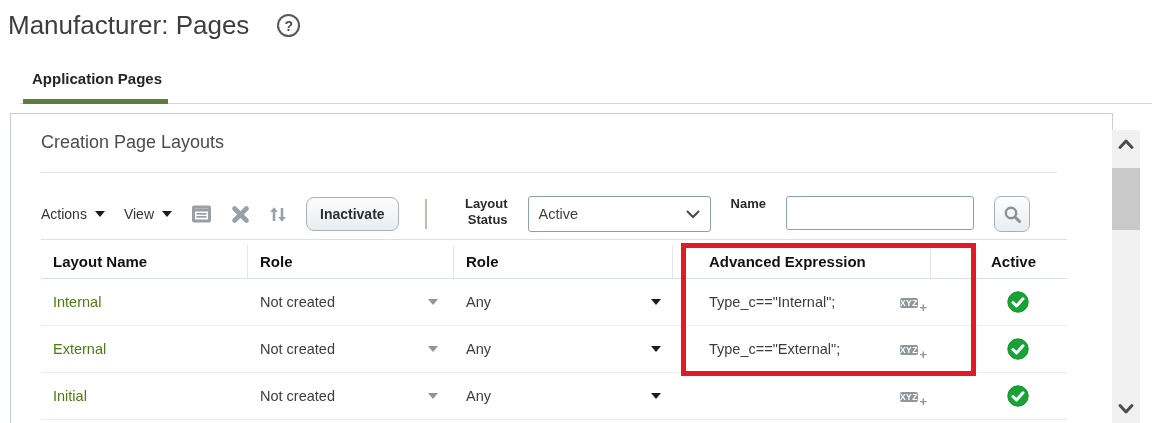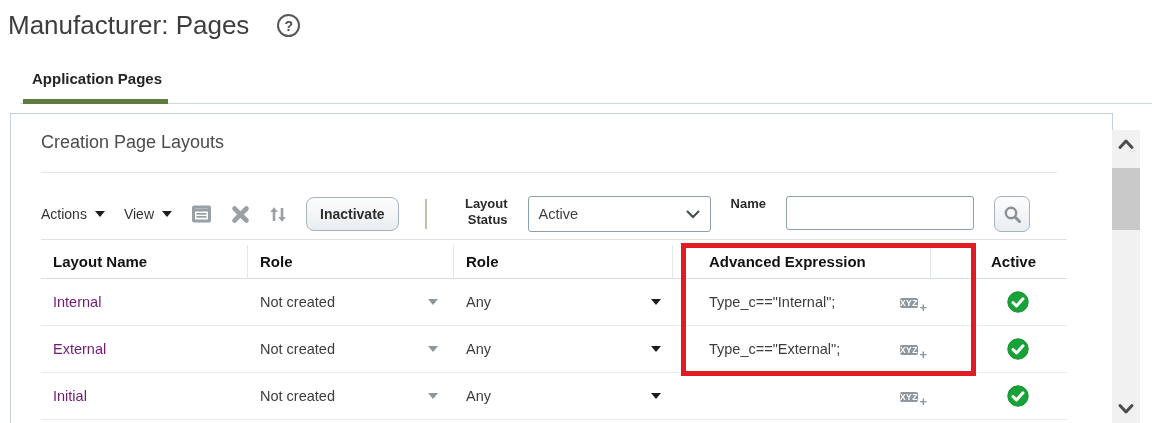--- a/index.html
+++ b/index.html
@@ -60,21 +60,21 @@
              display:flex; align-items:center; border-right:1px solid #e3e8ec; height:100%; }
   .gh-cell:last-child { border-right:none; }
   .gh-expr { padding-left:36px; }
   .gh-active { padding-left:60px; }
   .grid-row { height:47px; border-bottom:1px solid #e9ecef; font-size:14.5px; color:#3c3c3c; }
   .cell { padding-left:12px; display:flex; align-items:center; }
   .cell-type { justify-content:space-between; padding-right:16px;gap:38px; }
   .cell-role { justify-content:space-between; padding-right:12px; }
   .cell-expr { padding-left:36px; justify-content:space-between; padding-right:4px; }
   .cell-active { padding-left:76px; }
-  .link { color:#701a75; cursor:pointer; text-decoration:none; }
+  .link { color:#4d7c0f; cursor:pointer; text-decoration:none; }
 
   
   .xyz { position:relative; width:27px; height:19px; cursor:pointer; }
   .xyz-box { width:23px; height:13px; background:#8f979e; border-radius:2px; color:#fff;
              font-size:8.5px; font-weight:bold; text-align:right; line-height:13px;
              letter-spacing:.4px; }
   .xyz-plus { position:absolute; right:0px; top:7px; color:#8f979e; font-size:13px; font-weight:bold; }
 
   
   .scrollbar { position:absolute; left:1112px; top:130px; width:28px; height:293px; background:#f1f1f1; }

